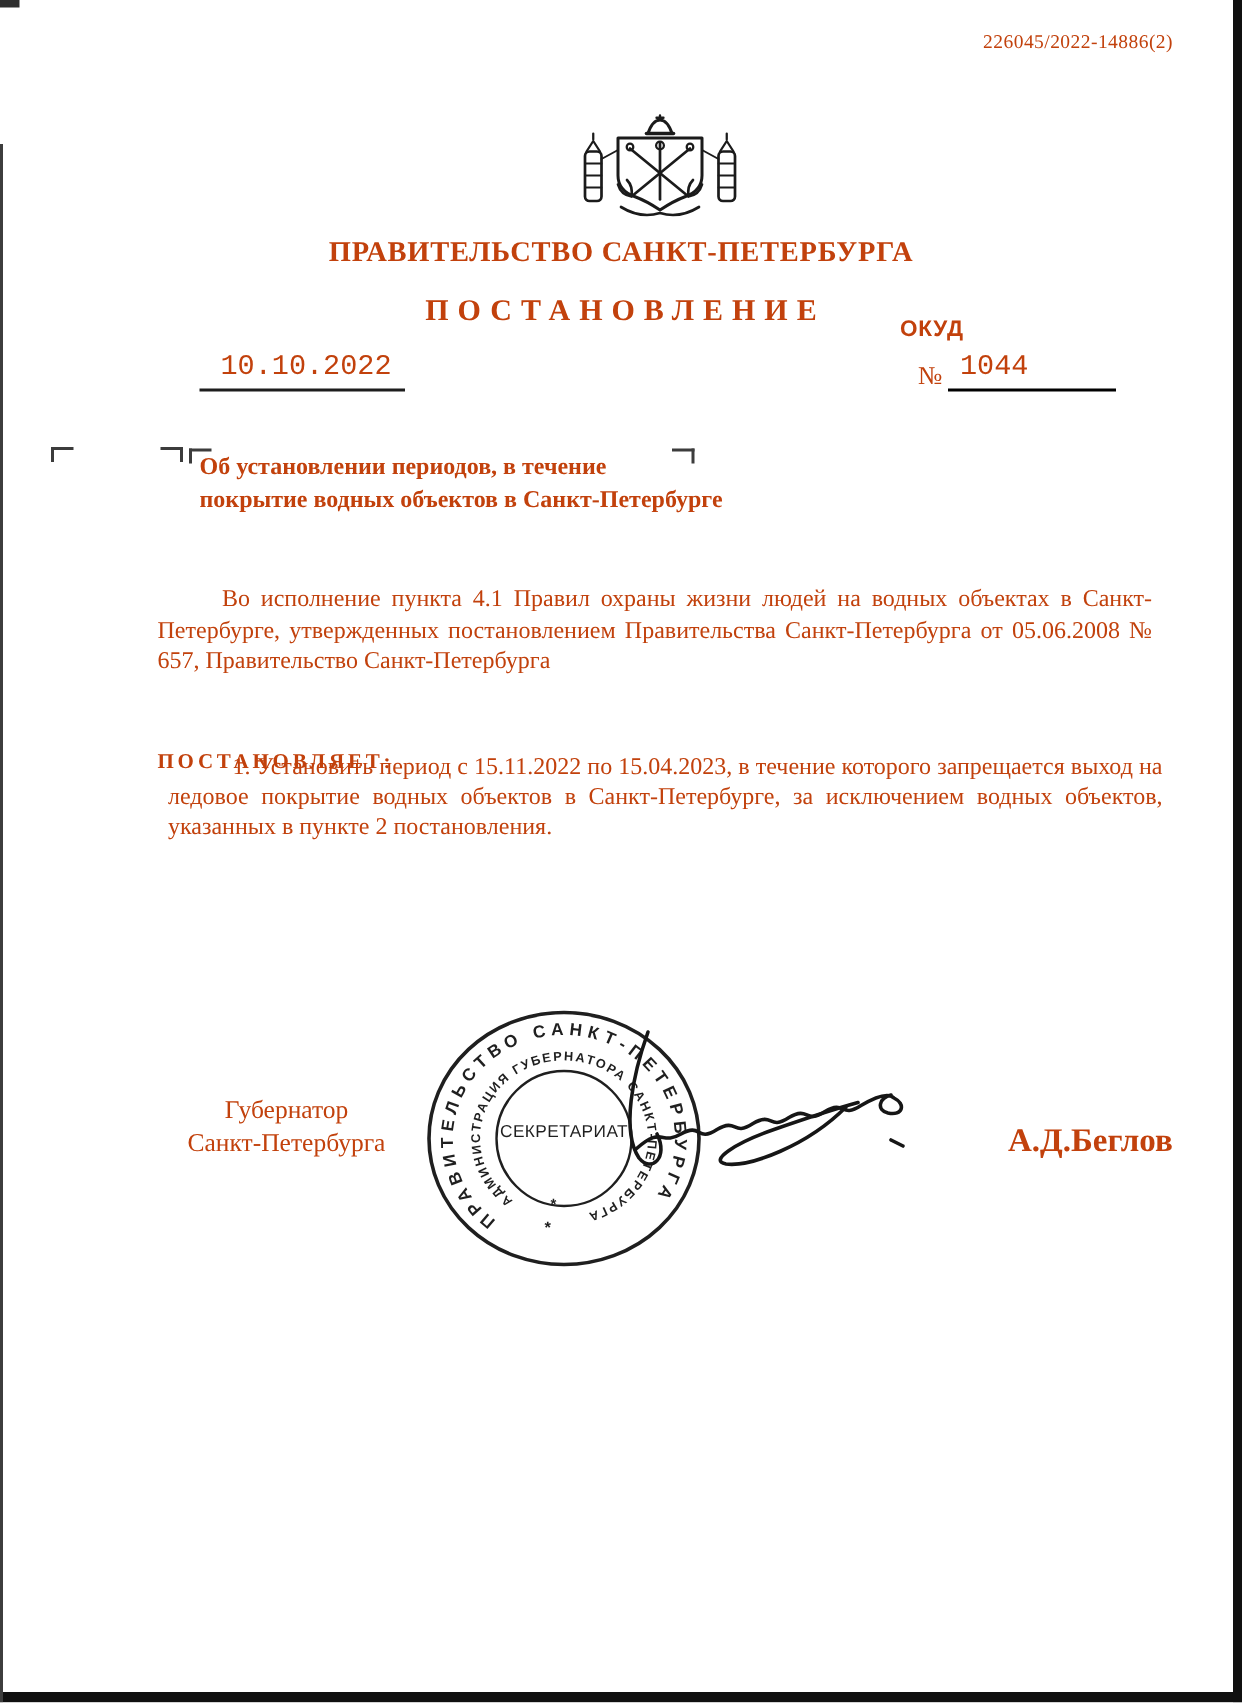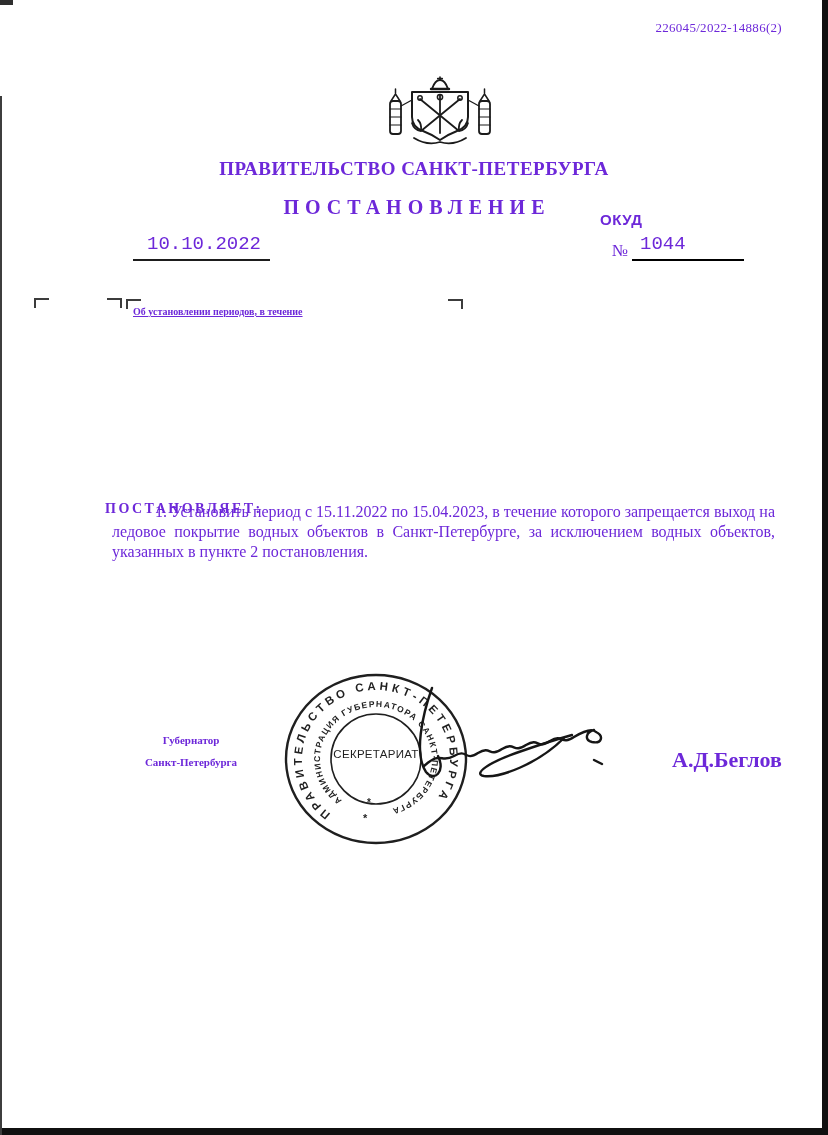--- a/index.html
+++ b/index.html
@@ -1,18 +1,18 @@
 <!DOCTYPE html>
 <html><head>
 <meta charset="utf-8">
 <style>
   html,body{margin:0;padding:0;background:#e8e8e8;}
   .page{
     position:relative;width:828px;height:1135px;background:#ffffff;
-    font-family:"Liberation Serif",serif;color:#6d28d9;overflow:hidden;
+    font-family:"Liberation Serif",serif;color:#c2410c;overflow:hidden;
     margin:0 auto;
   }
   
   .edge-right{position:absolute;top:0;right:0;width:6px;height:1135px;background:#101010;}
   .edge-bottom{position:absolute;left:0;bottom:0;width:828px;height:7px;background:#101010;}
   .edge-left{position:absolute;left:0;top:96px;width:2px;height:1039px;background:#3d3d3d;}
   .corner-tick{position:absolute;left:0;top:0;width:13px;height:5px;background:#2e2e2e;}
   
   .doc-code{position:absolute;top:20px;right:46px;font-size:13px;letter-spacing:.3px;}
   .arms{position:absolute;left:382px;top:76px;}
@@ -30,32 +30,32 @@
     border-bottom:2px solid #000000;}
   .num-line span{font-family:"Liberation Mono",monospace;font-size:19px;padding-left:8px;}
   
   .mark{position:absolute;width:13px;height:8px;}
   .mark.tl{border-top:2px solid #3c3c3c;border-left:2px solid #3c3c3c;}
   .mark.tr{border-top:2px solid #3c3c3c;border-right:2px solid #3c3c3c;}
   .m1{left:34px;top:298px;} .m2{left:107px;top:298px;}
   .m3{left:126px;top:299px;} .m4{left:448px;top:299px;}
   
   .subject{position:absolute;left:133px;top:301px;width:360px;
-    font-size:10px;font-weight:bold;line-height:21.5px;text-decoration:underline;}
+    font-size:16px;font-weight:bold;line-height:21.5px;}
   
   .intro{position:absolute;left:105px;top:390px;width:663px;
     font-size:16px;line-height:20.5px;text-align:justify;text-indent:43px;}
   .resolves{position:absolute;left:105px;top:501px;
     font-size:14px;font-weight:bold;letter-spacing:2.5px;}
   .points{position:absolute;left:112px;top:502px;width:663px;
     font-size:16px;line-height:19.8px;text-align:justify;}
   .points p{margin:0;text-indent:43px;}
   
   .gov{position:absolute;left:106px;top:729px;width:170px;text-align:center;
-    font-size:11px;font-weight:bold;line-height:22px;}
+    font-size:17px;font-weight:normal;line-height:22px;}
   .signer-name{position:absolute;left:672px;top:747px;font-size:22px;font-weight:bold;}
   .stamp{position:absolute;left:282px;top:672px;}
   .stamp text{font-family:"Liberation Sans",sans-serif;fill:#1f1f1f;}
   .sig{position:absolute;left:388px;top:676px;}
 </style>
 </head>
 <body>
 
 <div class="page">
 
@@ -106,22 +106,24 @@
     <span>1044</span>
   </div>
 
   <div class="mark tl m1"></div>
   <div class="mark tr m2"></div>
   <div class="mark tl m3"></div>
   <div class="mark tr m4"></div>
 
   <div class="subject">
     <div>Об установлении периодов, в течение</div>
+    <div>покрытие водных объектов в Санкт-Петербурге</div>
   </div>
 
+  <div class="intro">Во исполнение пункта 4.1 Правил охраны жизни людей на водных объектах в&nbsp;Санкт-Петербурге, утвержденных постановлением Правительства Санкт-Петербурга от 05.06.2008 № 657, Правительство Санкт-Петербурга</div>
   <div class="resolves">ПОСТАНОВЛЯЕТ:</div>
   <div class="points">
     <p>1. Установить период с 15.11.2022 по 15.04.2023, в течение которого запрещается выход на ледовое покрытие водных объектов в Санкт-Петербурге, за исключением водных объектов, указанных в пункте 2 постановления.</p>
   </div>
 
   <div class="gov">
     <div>Губернатор</div>
     <div>Санкт-Петербурга</div>
   </div>
   <div class="signer-name">А.Д.Беглов</div>

